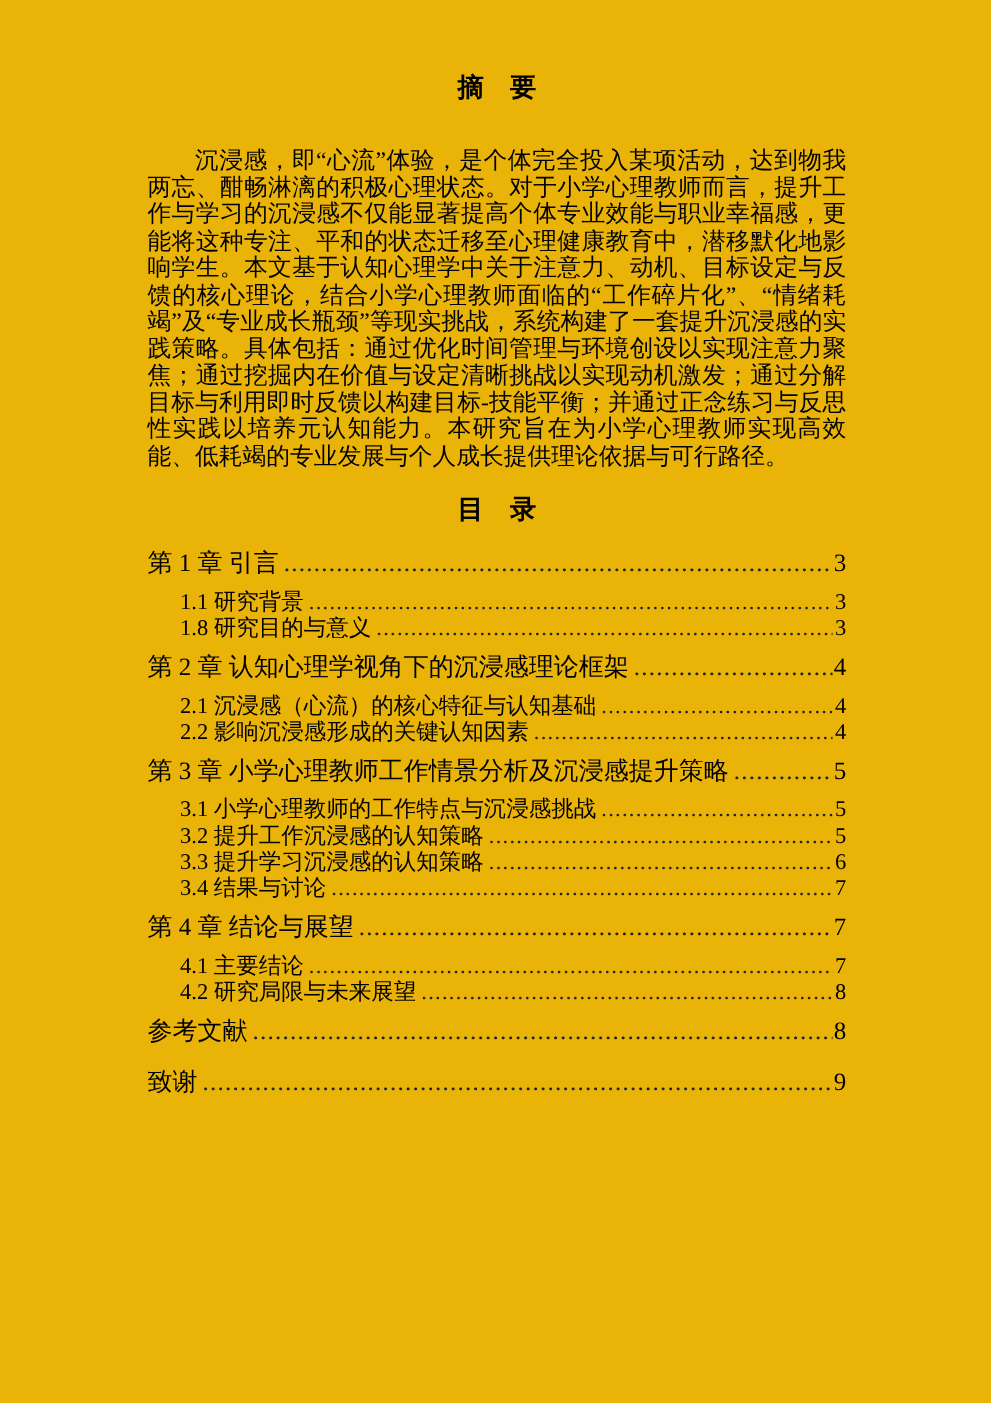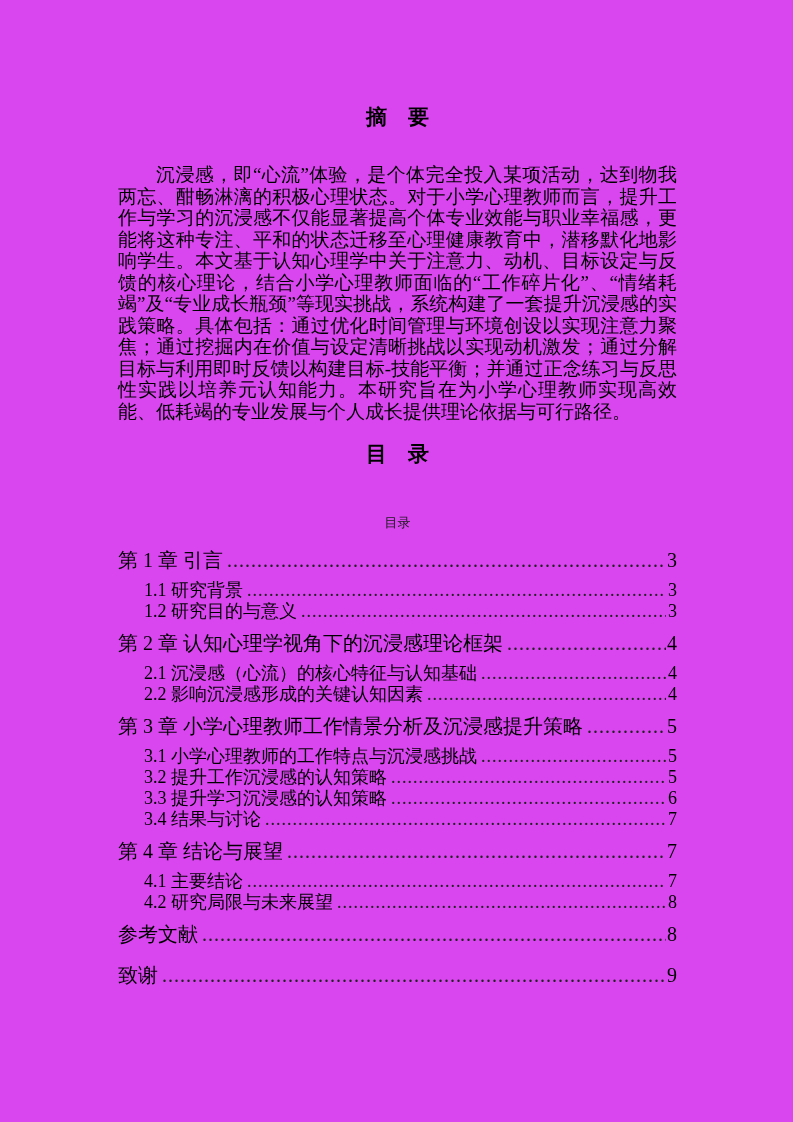--- a/index.html
+++ b/index.html
@@ -11,22 +11,22 @@
     width: 793px;
     height: 1122px;
     overflow: hidden;
     font-family: "Liberation Serif", "DejaVu Serif", serif;
     color: #000000;
   }
   .page {
     box-sizing: border-box;
     width: 793px;
     height: 1122px;
-    padding: 103px 116px 0 118px;
-    background: #d946ef;
+    padding: 57px 116px 0 118px;
+    background: #eab308;
   }
   .doc-heading {
     font-family: "Liberation Sans", "DejaVu Sans", sans-serif;
     font-weight: bold;
     font-size: 21px;
     line-height: 28px;
     text-align: center;
     color: #000000;
     margin: 0;
   }
@@ -94,38 +94,37 @@
 <body>
 
 <div class="page">
 
   <h1 class="doc-heading">摘　要</h1>
 
   <p class="abstract-body">沉浸感，即“心流”体验，是个体完全投入某项活动，达到物我两忘、酣畅淋漓的积极心理状态。对于小学心理教师而言，提升工作与学习的沉浸感不仅能显著提高个体专业效能与职业幸福感，更能将这种专注、平和的状态迁移至心理健康教育中，潜移默化地影响学生。本文基于认知心理学中关于注意力、动机、目标设定与反馈的核心理论，结合小学心理教师面临的“工作碎片化”、“情绪耗竭”及“专业成长瓶颈”等现实挑战，系统构建了一套提升沉浸感的实践策略。具体包括：通过优化时间管理与环境创设以实现注意力聚焦；通过挖掘内在价值与设定清晰挑战以实现动机激发；通过分解目标与利用即时反馈以构建目标-技能平衡；并通过正念练习与反思性实践以培养元认知能力。本研究旨在为小学心理教师实现高效能、低耗竭的专业发展与个人成长提供理论依据与可行路径。</p>
 
   <h1 class="doc-heading toc-heading">目　录</h1>
 
-  <p class="toc-subtitle">目录</p>
 
   <div class="toc-list">
 
     <div class="toc-row lvl1">
       <span class="toc-label">第 1 章 引言</span>
       <span class="leader"></span>
       <span class="toc-page">3</span>
     </div>
 
     <div class="toc-row lvl2">
       <span class="toc-label">1.1 研究背景</span>
       <span class="leader"></span>
       <span class="toc-page">3</span>
     </div>
 
     <div class="toc-row lvl2">
-      <span class="toc-label">1.2 研究目的与意义</span>
+      <span class="toc-label">1.8 研究目的与意义</span>
       <span class="leader"></span>
       <span class="toc-page">3</span>
     </div>
 
     <div class="toc-row lvl1">
       <span class="toc-label">第 2 章 认知心理学视角下的沉浸感理论框架</span>
       <span class="leader"></span>
       <span class="toc-page">4</span>
     </div>
 

